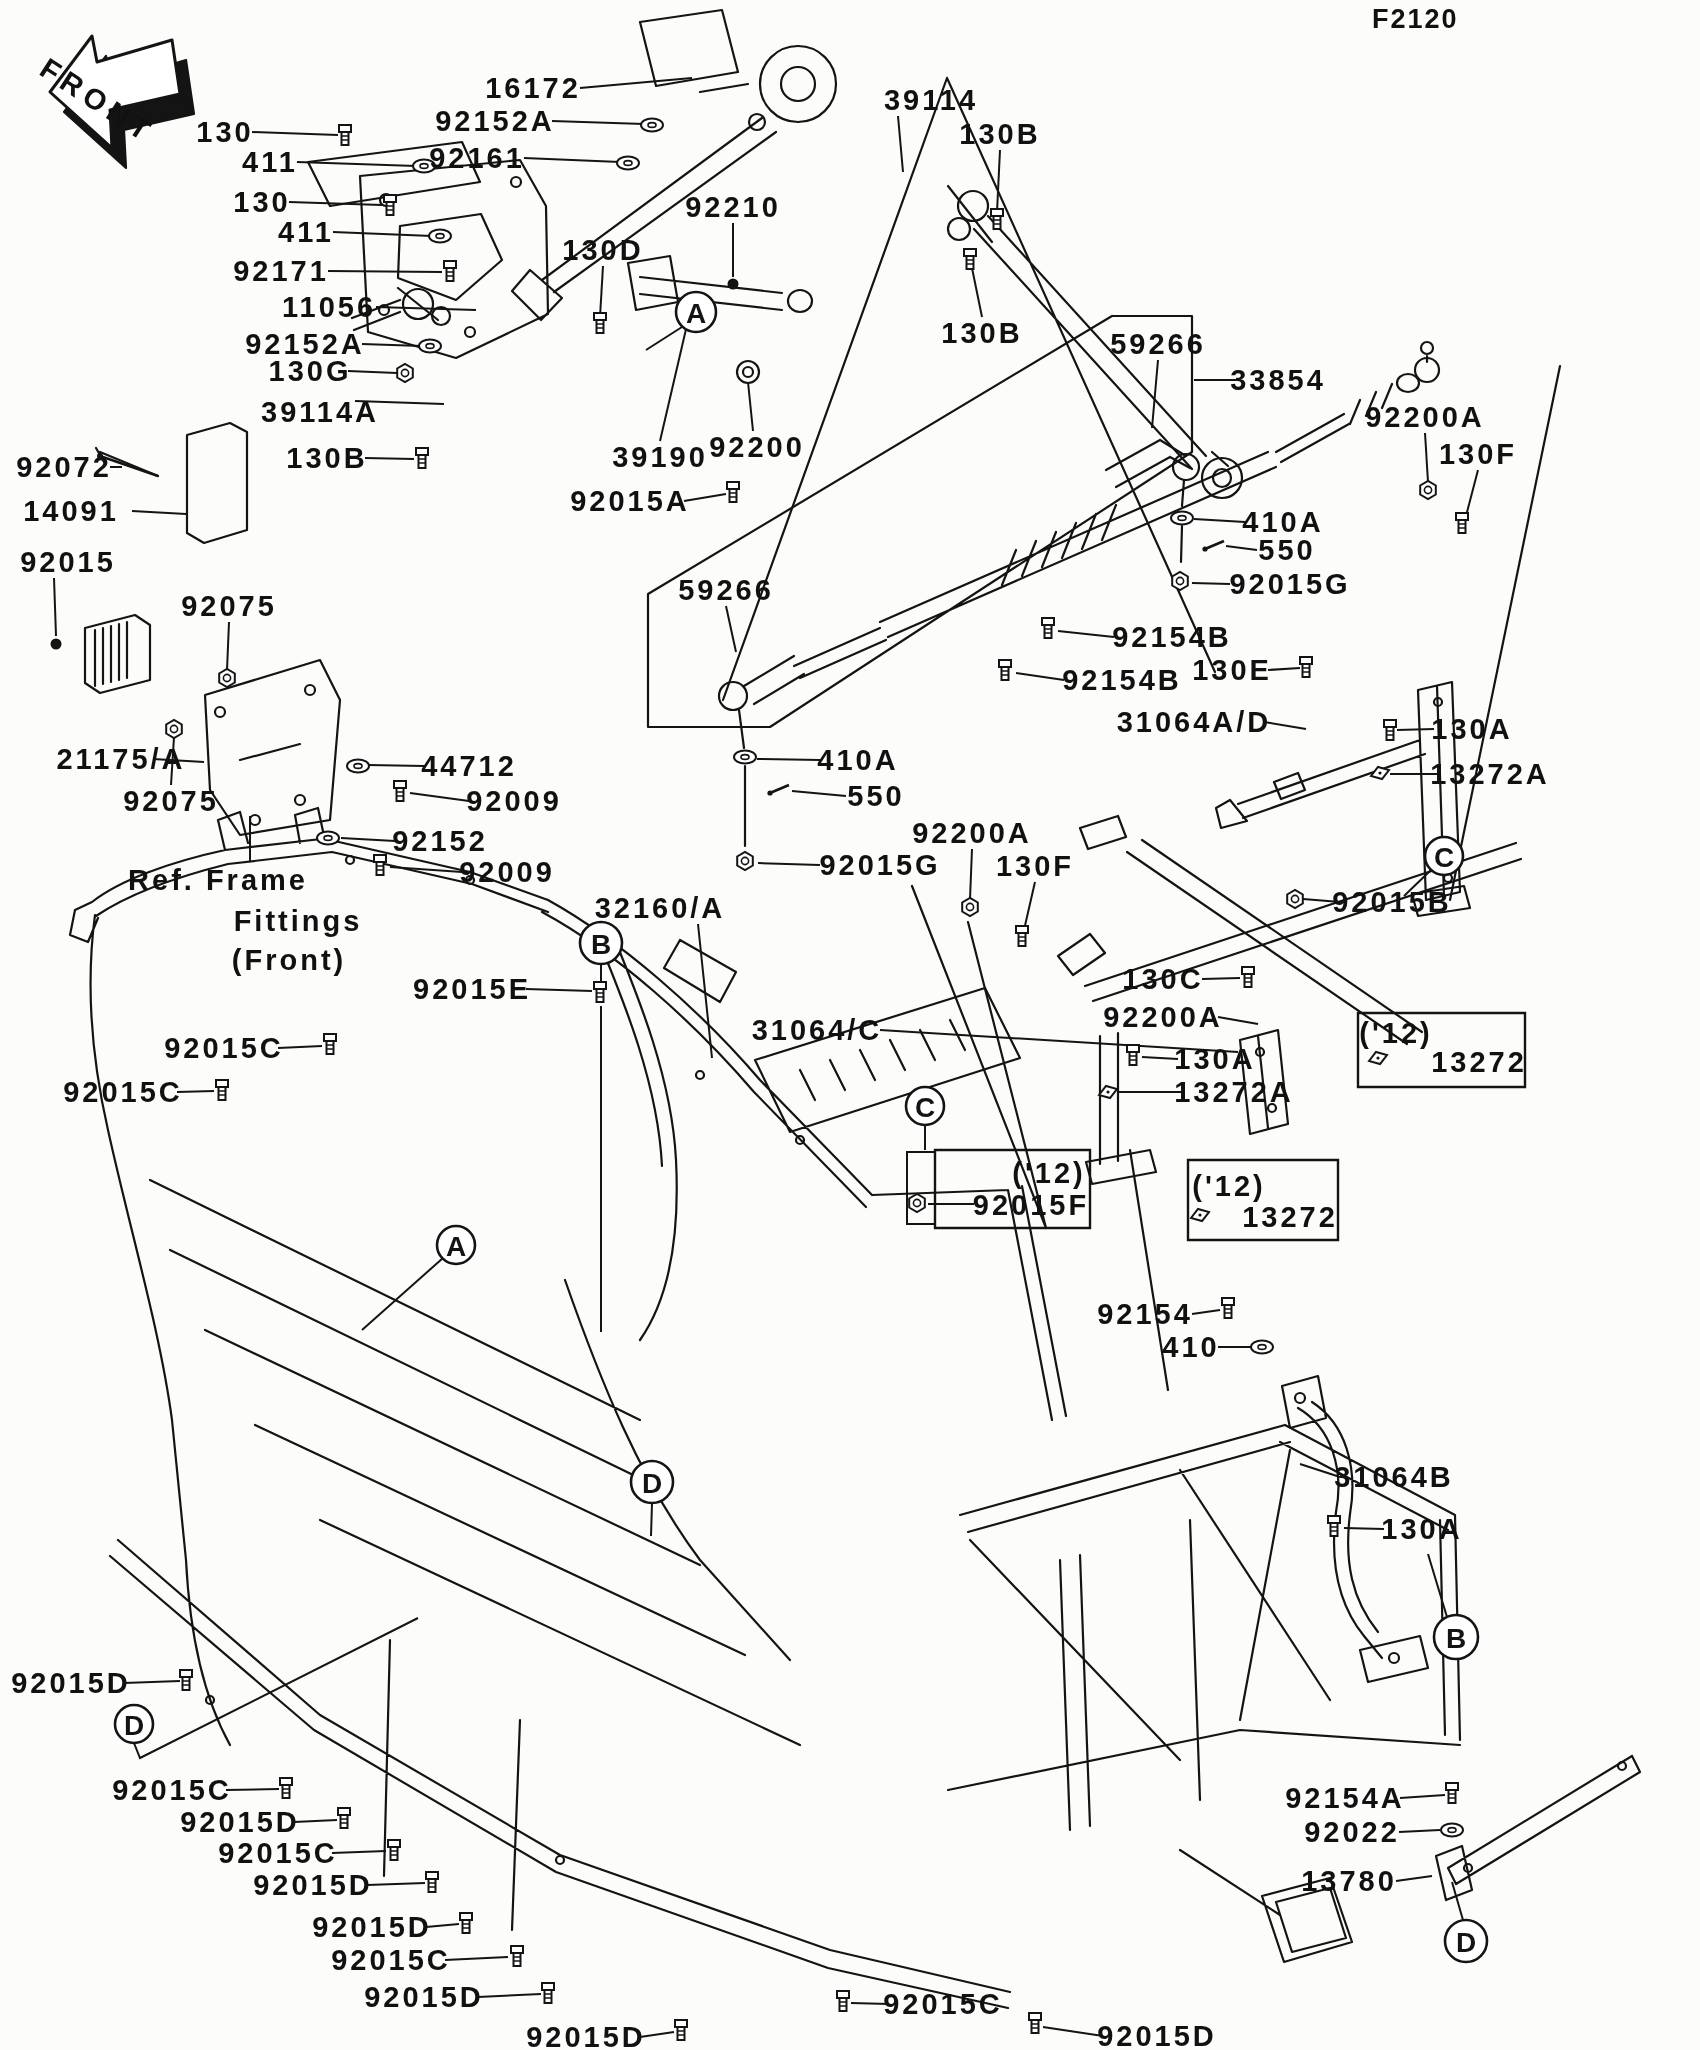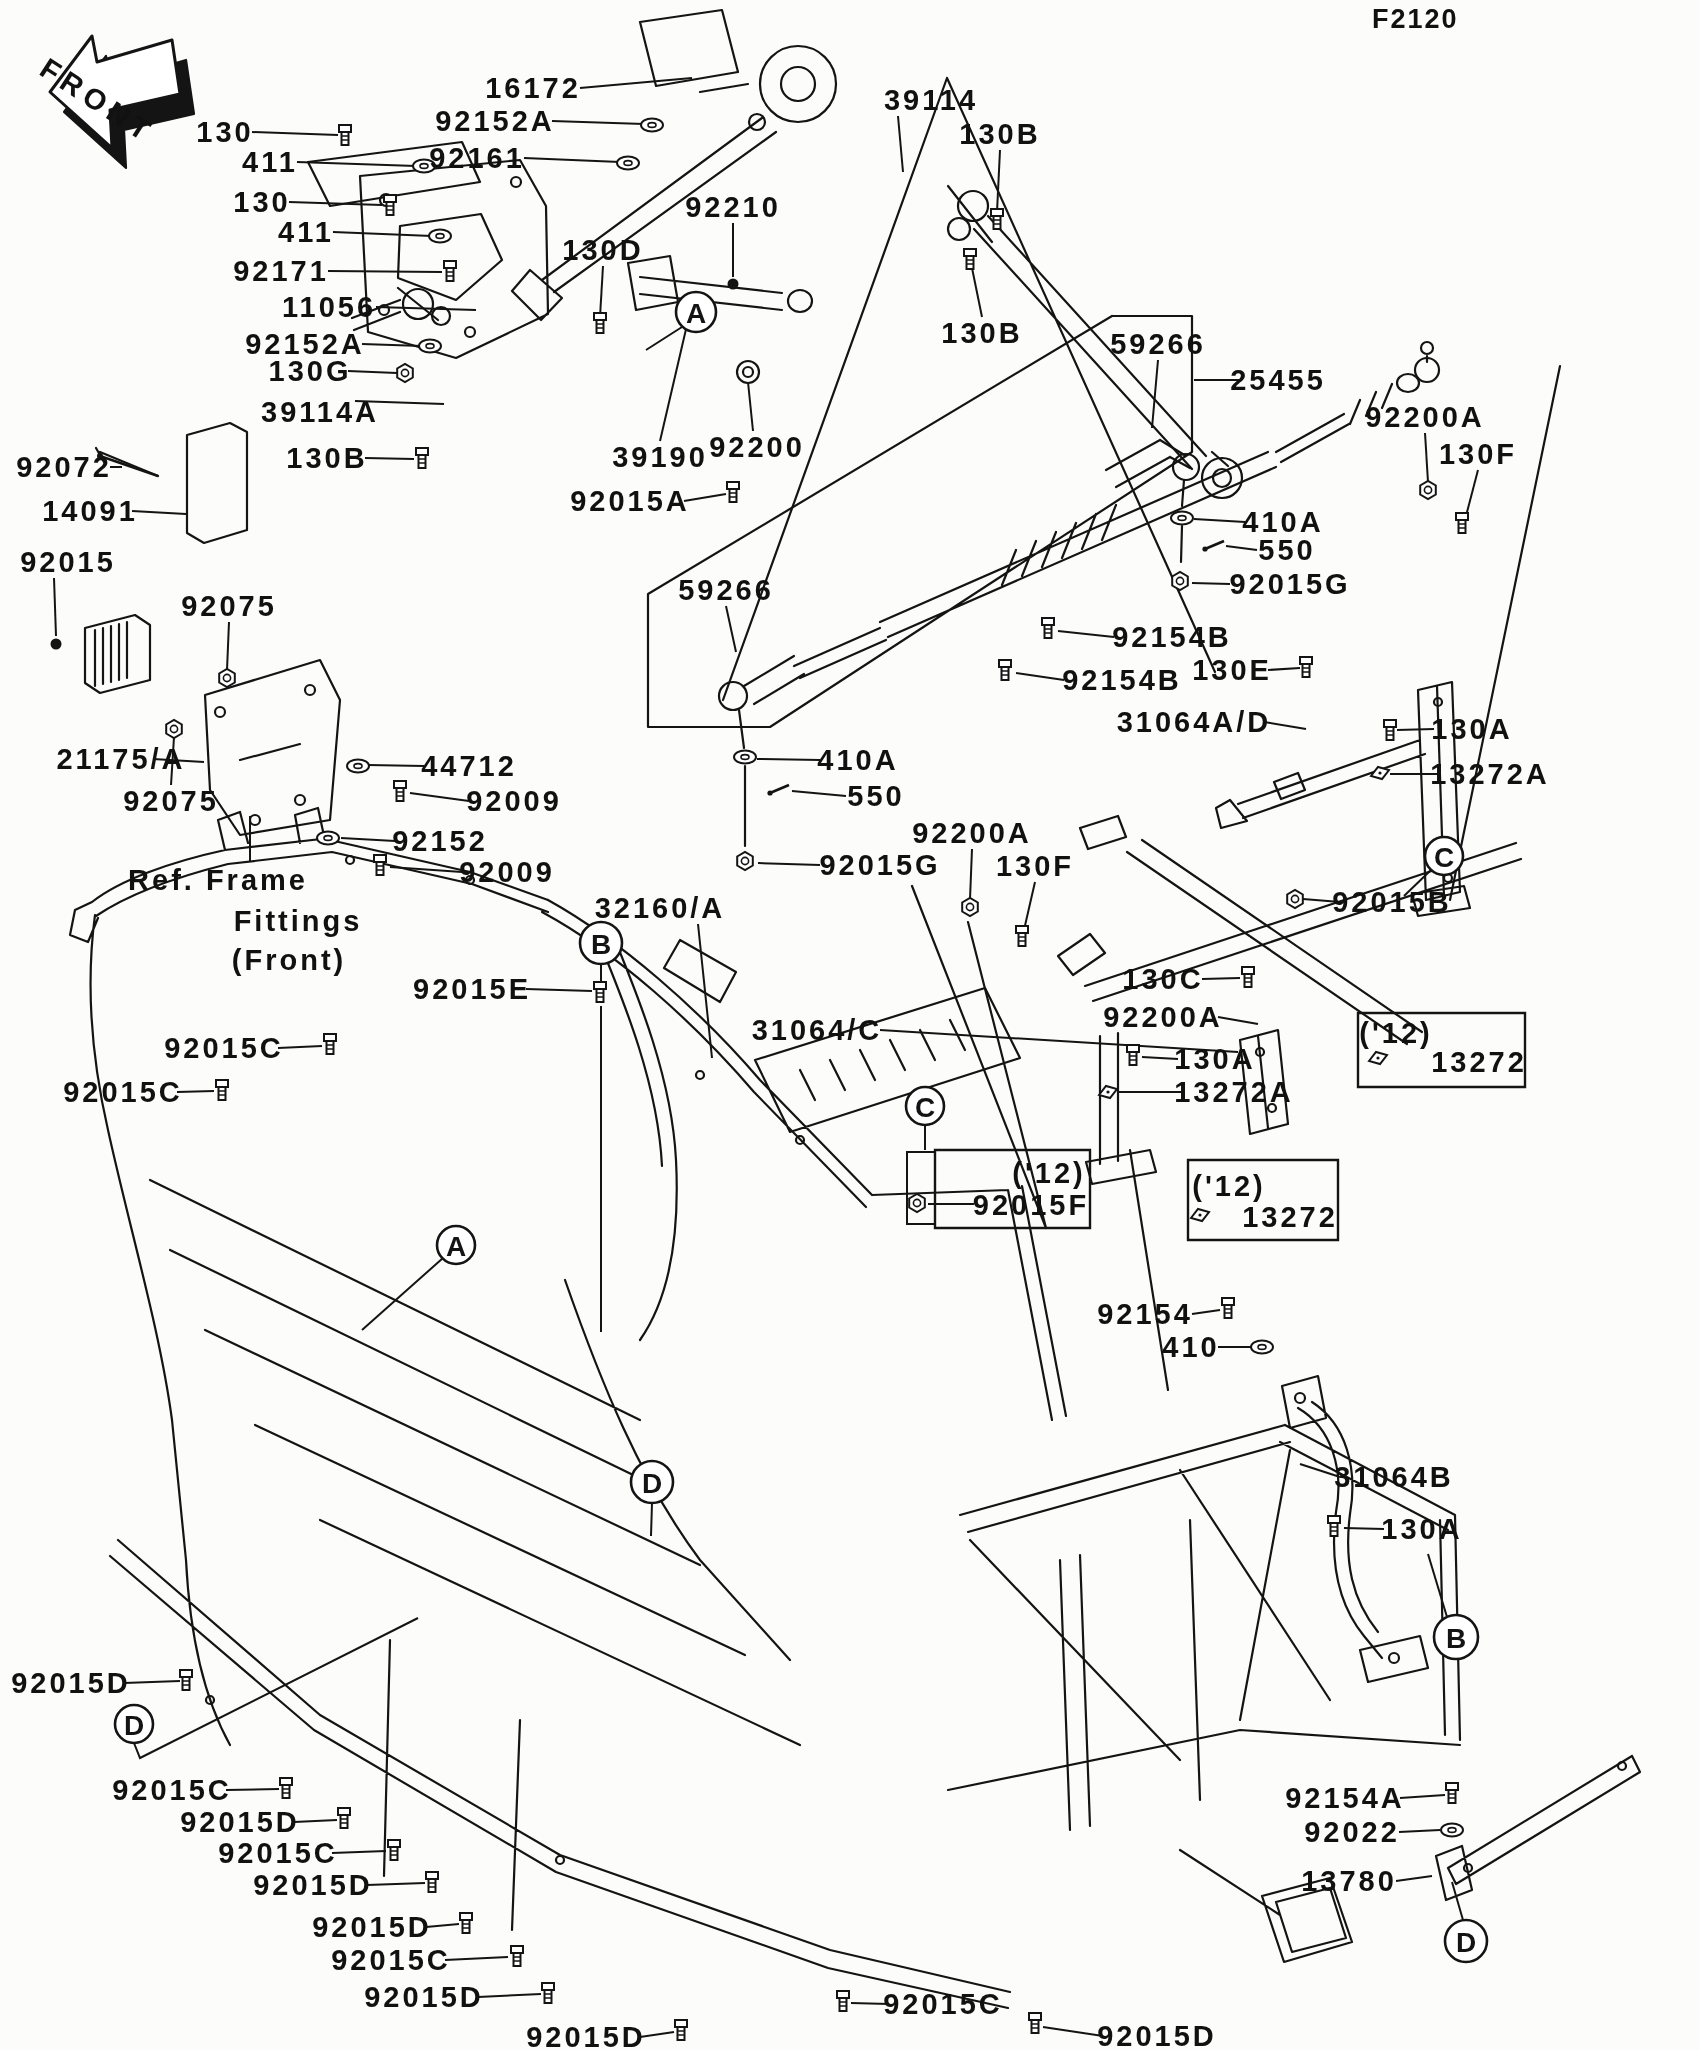--- a/index.html
+++ b/index.html
@@ -404,21 +404,21 @@
       <div class="lbl" style="left: 327px; top: 458px;">130B</div>
       <div class="lbl" style="left: 533px; top: 88px;">16172</div>
       <div class="lbl" style="left: 495px; top: 121px;">92152A</div>
       <div class="lbl" style="left: 477px; top: 158px;">92161</div>
       <div class="lbl" style="left: 733px; top: 207px;">92210</div>
       <div class="lbl" style="left: 603px; top: 250px;">130D</div>
       <div class="lbl" style="left: 931px; top: 100px;">39114</div>
       <div class="lbl" style="left: 1000px; top: 134px;">130B</div>
       <div class="lbl" style="left: 982px; top: 333px;">130B</div>
       <div class="lbl" style="left: 1158px; top: 344px;">59266</div>
-      <div class="lbl" style="left: 1278px; top: 380px;">25455</div>
+      <div class="lbl" style="left: 1278px; top: 380px;">33854</div>
       <div class="lbl" style="left: 1425px; top: 417px;">92200A</div>
       <div class="lbl" style="left: 1478px; top: 454px;">130F</div>
       <div class="lbl" style="left: 660px; top: 457px;">39190</div>
       <div class="lbl" style="left: 757px; top: 447px;">92200</div>
       <div class="lbl" style="left: 630px; top: 501px;">92015A</div>
       <div class="lbl" style="left: 726px; top: 590px;">59266</div>
       <div class="lbl" style="left: 858px; top: 760px;">410A</div>
       <div class="lbl" style="left: 876px; top: 796px;">550</div>
       <div class="lbl" style="left: 880px; top: 865px;">92015G</div>
       <div class="lbl" style="left: 1283px; top: 522px;">410A</div>
@@ -440,21 +440,21 @@
       <div class="lbl" style="left: 817px; top: 1030px;">31064/C</div>
       <div class="lbl" style="left: 660px; top: 908px;">32160/A</div>
       <div class="lbl" style="left: 472px; top: 989px;">92015E</div>
       <div class="lbl" style="left: 224px; top: 1048px;">92015C</div>
       <div class="lbl" style="left: 123px; top: 1092px;">92015C</div>
       <div class="lbl" style="left: 1145px; top: 1314px;">92154</div>
       <div class="lbl" style="left: 1191px; top: 1347px;">410</div>
       <div class="lbl" style="left: 1394px; top: 1477px;">31064B</div>
       <div class="lbl" style="left: 1422px; top: 1529px;">130A</div>
       <div class="lbl" style="left: 64px; top: 467px;">92072</div>
-      <div class="lbl" style="left: 90px; top: 511px;">14091</div>
+      <div class="lbl" style="left: 71px; top: 511px;">14091</div>
       <div class="lbl" style="left: 68px; top: 562px;">92015</div>
       <div class="lbl" style="left: 229px; top: 606px;">92075</div>
       <div class="lbl" style="left: 94px; top: 759px; margin-left: 27px;">21175/A</div>
       <div class="lbl" style="left: 171px; top: 801px;">92075</div>
       <div class="lbl" style="left: 469px; top: 766px;">44712</div>
       <div class="lbl" style="left: 514px; top: 801px;">92009</div>
       <div class="lbl" style="left: 440px; top: 841px;">92152</div>
       <div class="lbl" style="left: 507px; top: 872px;">92009</div>
       <div class="lbl" style="left: 218px; top: 880px;">Ref. Frame</div>
       <div class="lbl" style="left: 298px; top: 921px;">Fittings</div>

